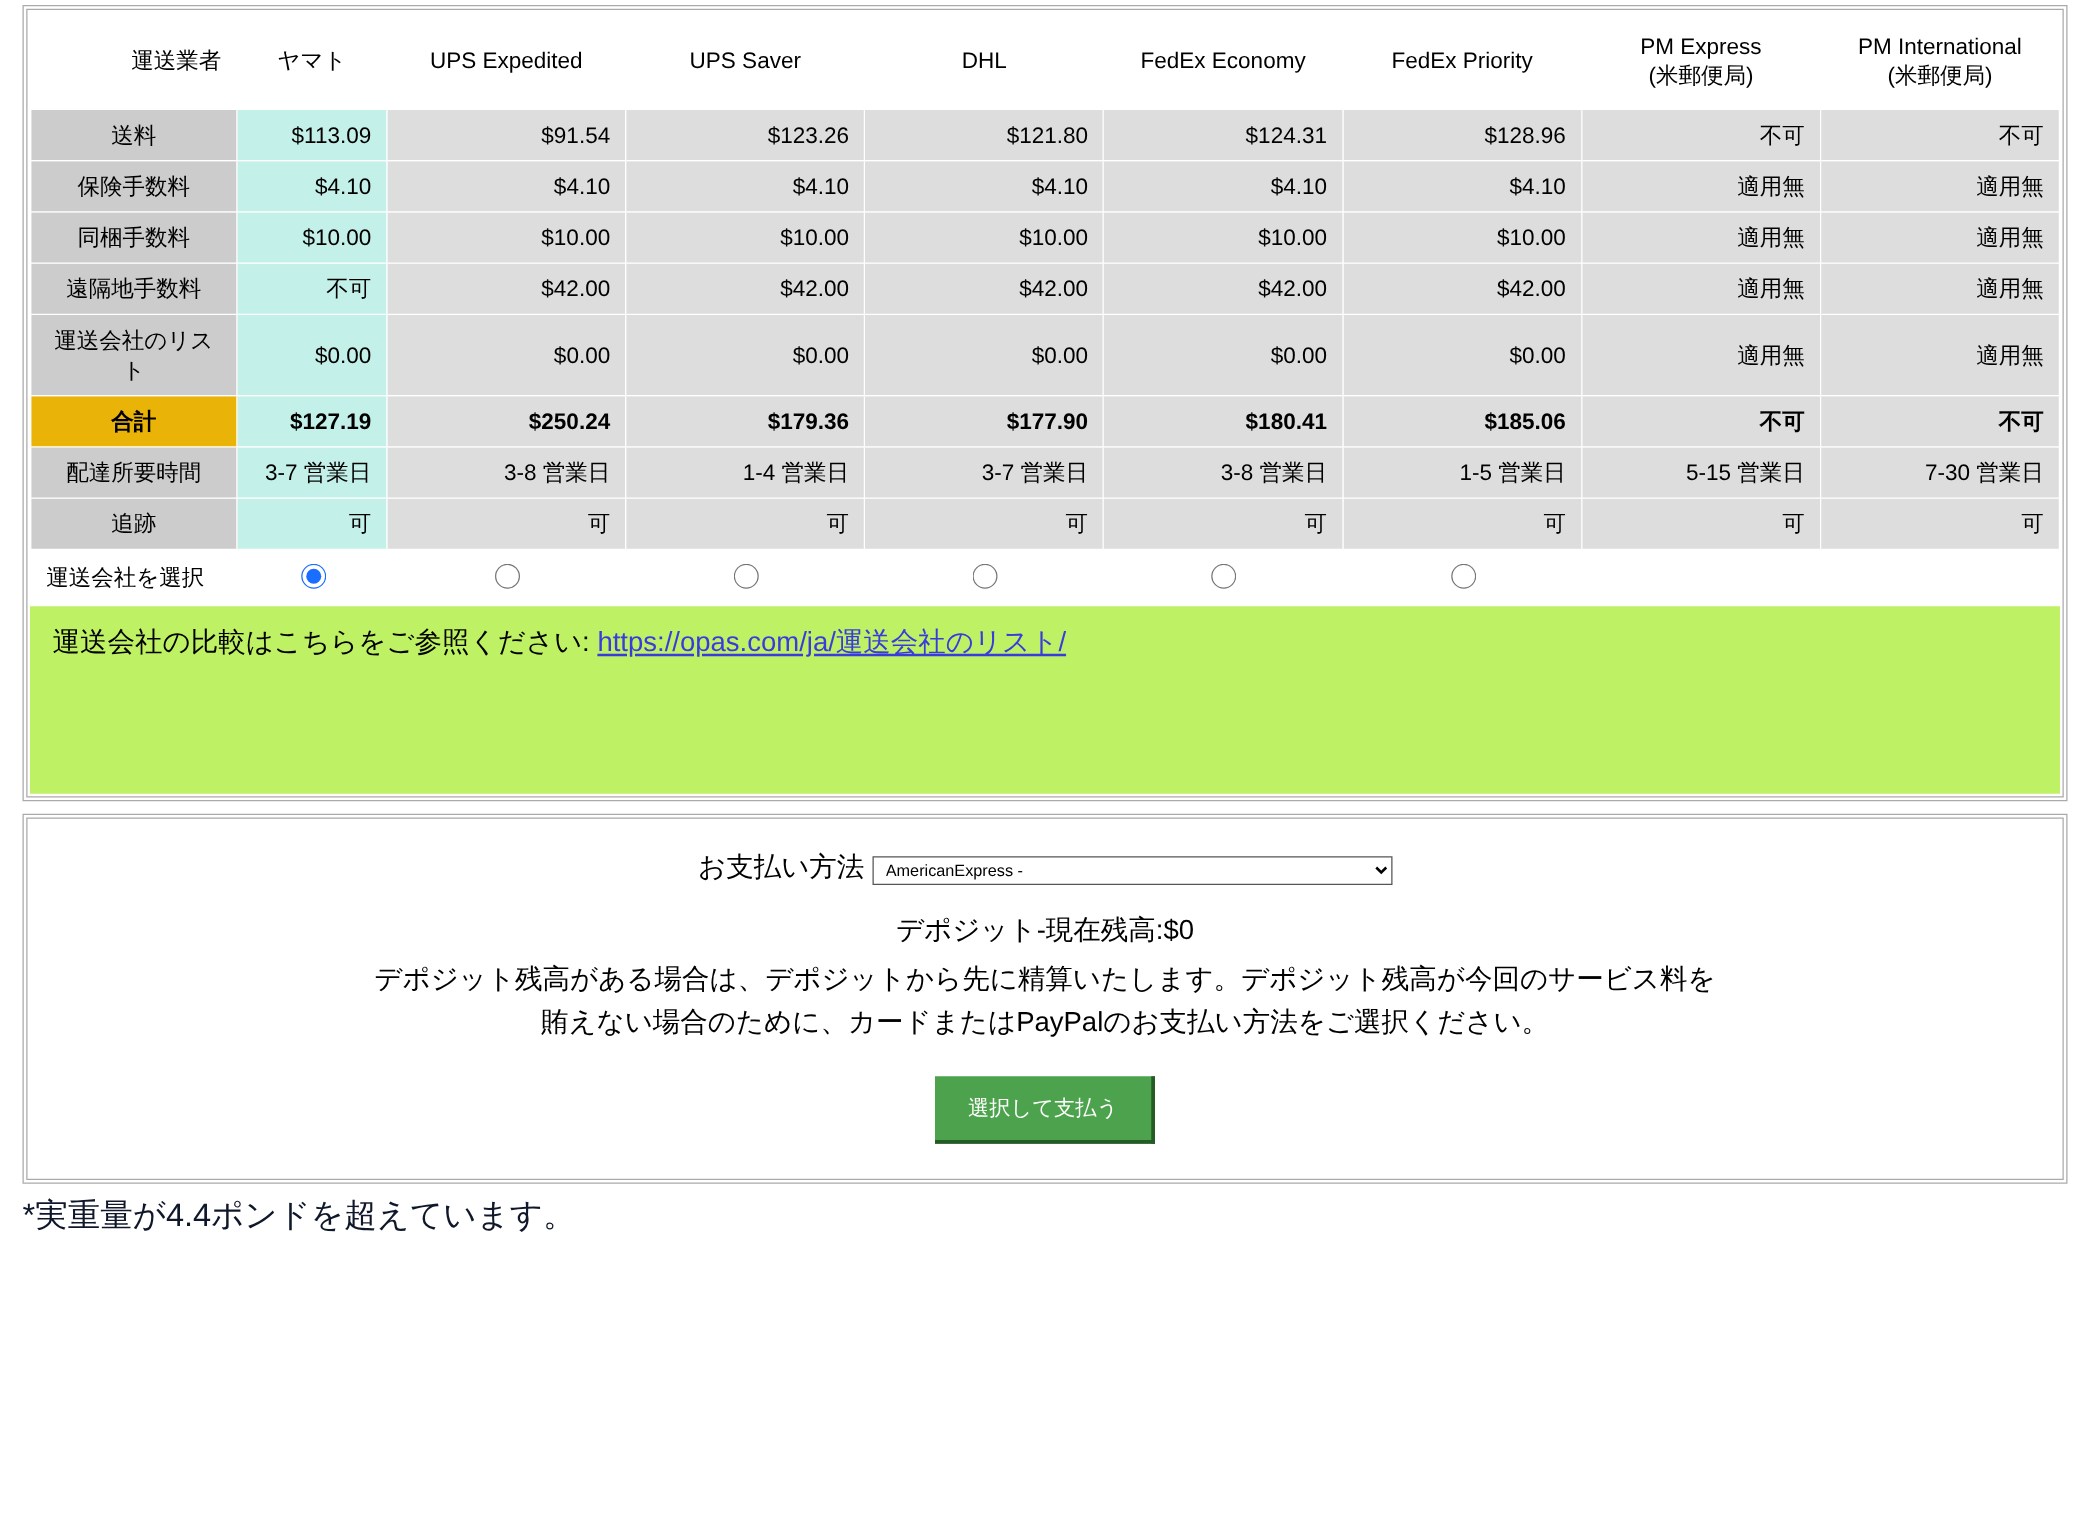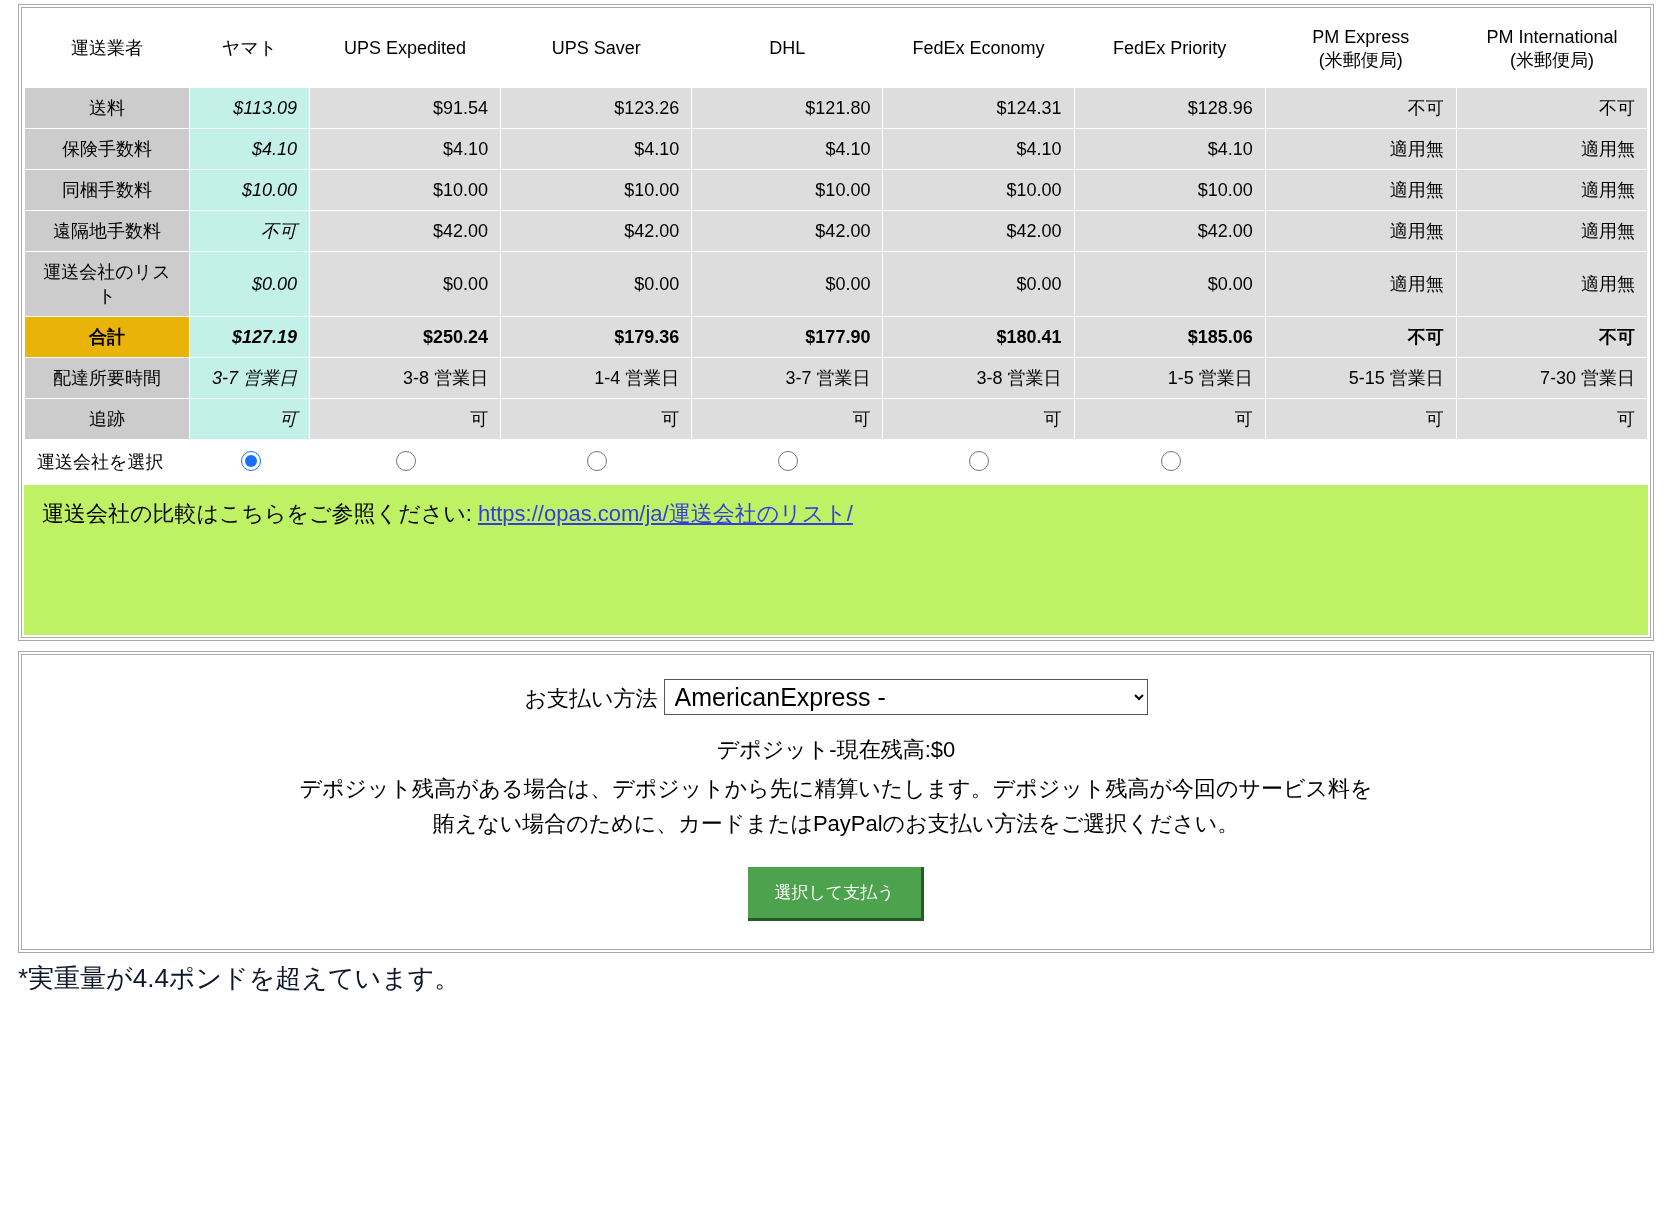--- a/index.html
+++ b/index.html
@@ -32,33 +32,32 @@
   color: #000;
 }
 table.rates thead th {
   background: #fff;
   text-align: center;
   height: 60px;
   vertical-align: middle;
   line-height: 1.3;
 }
 table.rates thead th:first-child {
-  text-align: center;
+  text-align: right;
 }
 table.rates tbody td {
   text-align: right;
   background: #ddd;
 }
 table.rates tbody td.rowlabel {
   text-align: center;
   background: #ccc;
 }
 table.rates tbody td.highlight {
   background: #c4f0ea;
-  font-style: italic;
 }
 table.rates tbody tr.total td {
   font-weight: bold;
 }
 table.rates tbody tr.total td.rowlabel {
   background: #eab308;
 }
 table.rates tbody tr.selectrow td {
   background: #fff;
   text-align: center;
@@ -87,22 +86,22 @@
   margin-top: 10px;
   padding: 20px 16px 28px 16px;
   text-align: center;
   font-size: 22px;
   border: 4px double #aaa;
 }
 .payblock .row1 {
   margin: 4px 0 20px 0;
 }
 .payblock select {
-  font-size: 25px;
-  width: 484px;
+  font-size: 13px;
+  width: 416px;
   padding: 2px 6px;
   border: 1px solid #555;
   background: #fff;
 }
 .payblock .deposit {
   margin: 20px 0 6px 0;
 }
 .payblock .desc {
   line-height: 1.6;
   margin: 0 auto;

